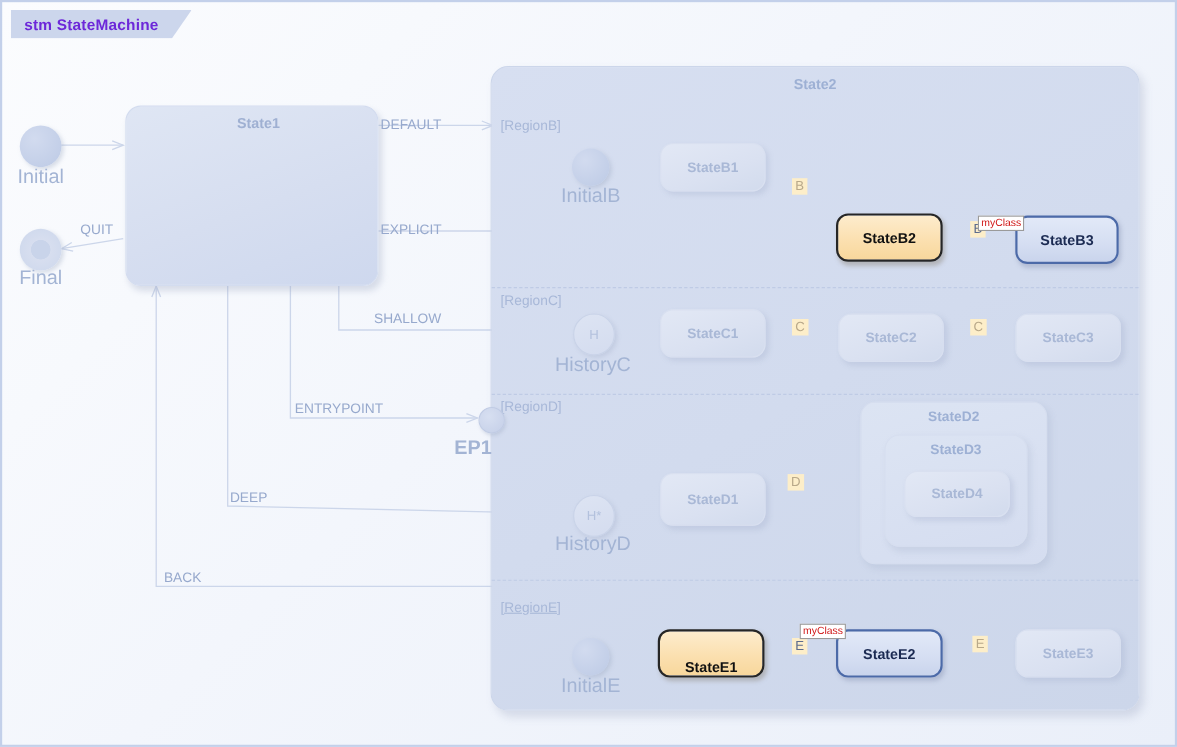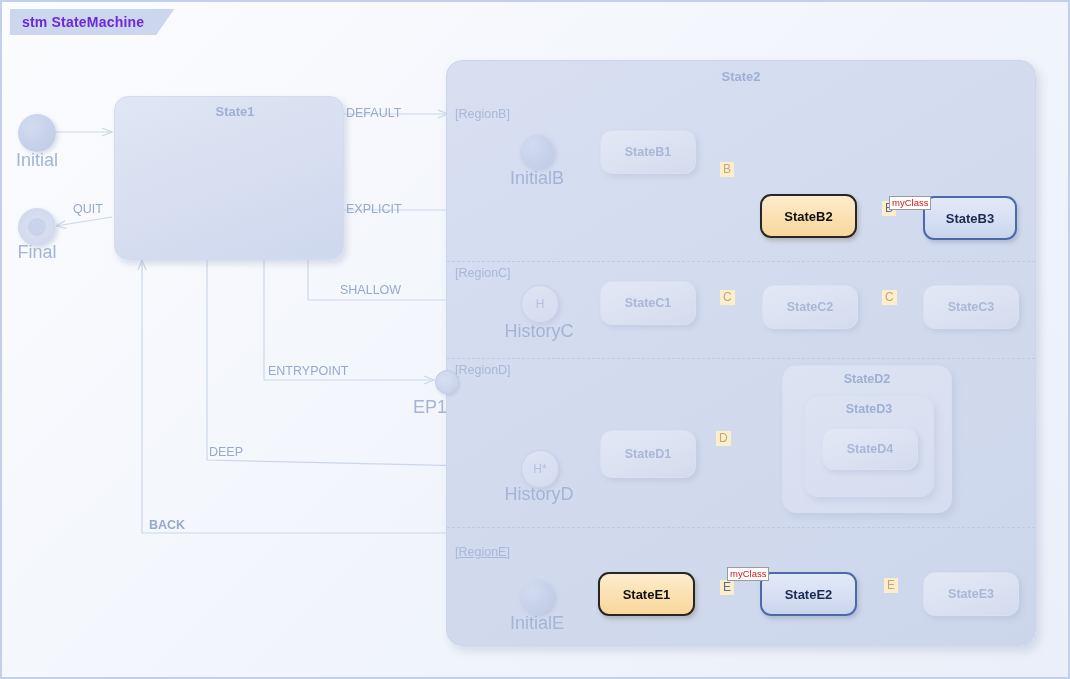--- a/index.html
+++ b/index.html
@@ -233,21 +233,21 @@
     <div class="region-divider" style="left:0;right:0;top:297px;"></div>
     <div class="region-divider" style="left:0;right:0;top:466px;"></div>
 
     <div class="region-label" style="left:8px;top:46px;">[RegionB]</div>
     <div class="region-label" style="left:8px;top:205px;">[RegionC]</div>
     <div class="region-label" style="left:8px;top:302px;">[RegionD]</div>
     <div class="region-label" style="left:8px;top:484px;text-decoration:underline;">[RegionE]</div>
   </div>
 
   <div class="pseudo-entry" style="left:433px;top:368px;width:22px;height:22px;"></div>
-  <div class="pseudo-caption" style="left:398px;top:395px;width:60px;">EP1</div>
+  <div class="pseudo-caption" style="left:398px;top:395px;width:60px;font-weight:bold;">EP1</div>
 
   <div class="pseudo-initial" style="left:518px;top:133px;width:34px;height:34px;"></div>
   <div class="pseudo-caption" style="left:498px;top:166px;width:74px;">InitialB</div>
 
   <div class="node state-pale" style="left:598px;top:128px;width:96px;height:44px;">
     <span>StateB1</span>
   </div>
 
   <div class="evt-chip" style="left:718px;top:160px;">B</div>
 
@@ -297,21 +297,21 @@
   <div class="node state-nested" style="left:802px;top:393px;width:130px;height:102px;">
     <span>StateD3</span>
   </div>
   <div class="node state-pale" style="left:820px;top:426px;width:96px;height:42px;">
     <span>StateD4</span>
   </div>
 
   <div class="pseudo-initial" style="left:518px;top:578px;width:34px;height:34px;"></div>
   <div class="pseudo-caption" style="left:498px;top:611px;width:74px;">InitialE</div>
 
-  <div class="node state-active" style="left:596px;top:570px;width:97px;height:44px;">
+  <div class="node state-active" style="left:596px;top:570px;width:97px;height:44px;align-items:flex-end;">
     <span>StateE1</span>
   </div>
 
   <div class="evt-chip strong" style="left:718px;top:578px;">E</div>
   <div class="tooltip-chip" style="left:697px;top:565px;">myClass</div>
 
   <div class="node state-target" style="left:758px;top:570px;width:97px;height:44px;">
     <span>StateE2</span>
   </div>
 
@@ -319,16 +319,16 @@
 
   <div class="node state-pale" style="left:921px;top:570px;width:96px;height:44px;">
     <span>StateE3</span>
   </div>
 
   <div class="edge-label" style="left:344px;top:104px;">DEFAULT</div>
   <div class="edge-label" style="left:344px;top:200px;">EXPLICIT</div>
   <div class="edge-label" style="left:338px;top:281px;">SHALLOW</div>
   <div class="edge-label" style="left:266px;top:362px;">ENTRYPOINT</div>
   <div class="edge-label" style="left:207px;top:443px;">DEEP</div>
-  <div class="edge-label" style="left:147px;top:516px;font-weight:bold;">BACK</div>
+  <div class="edge-label" style="left:147px;top:516px;">BACK</div>
   <div class="edge-label" style="left:71px;top:200px;">QUIT</div>
 
 </div>
 
 </body></html>

